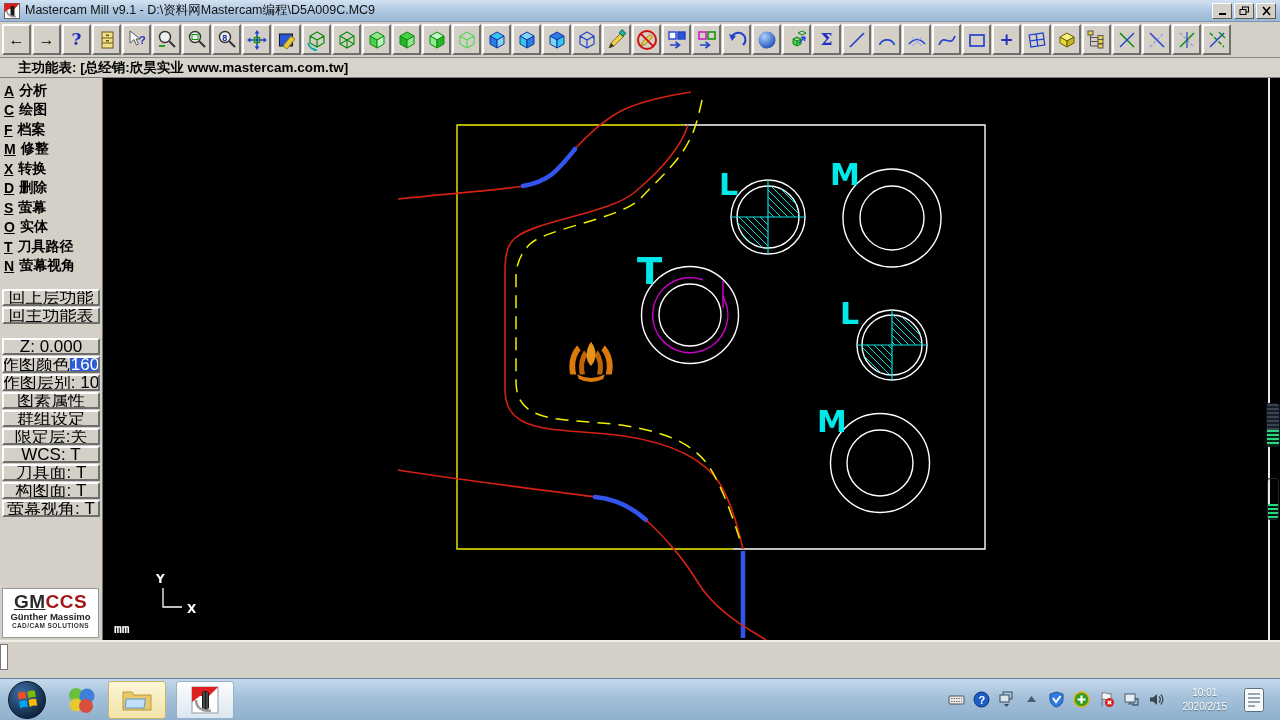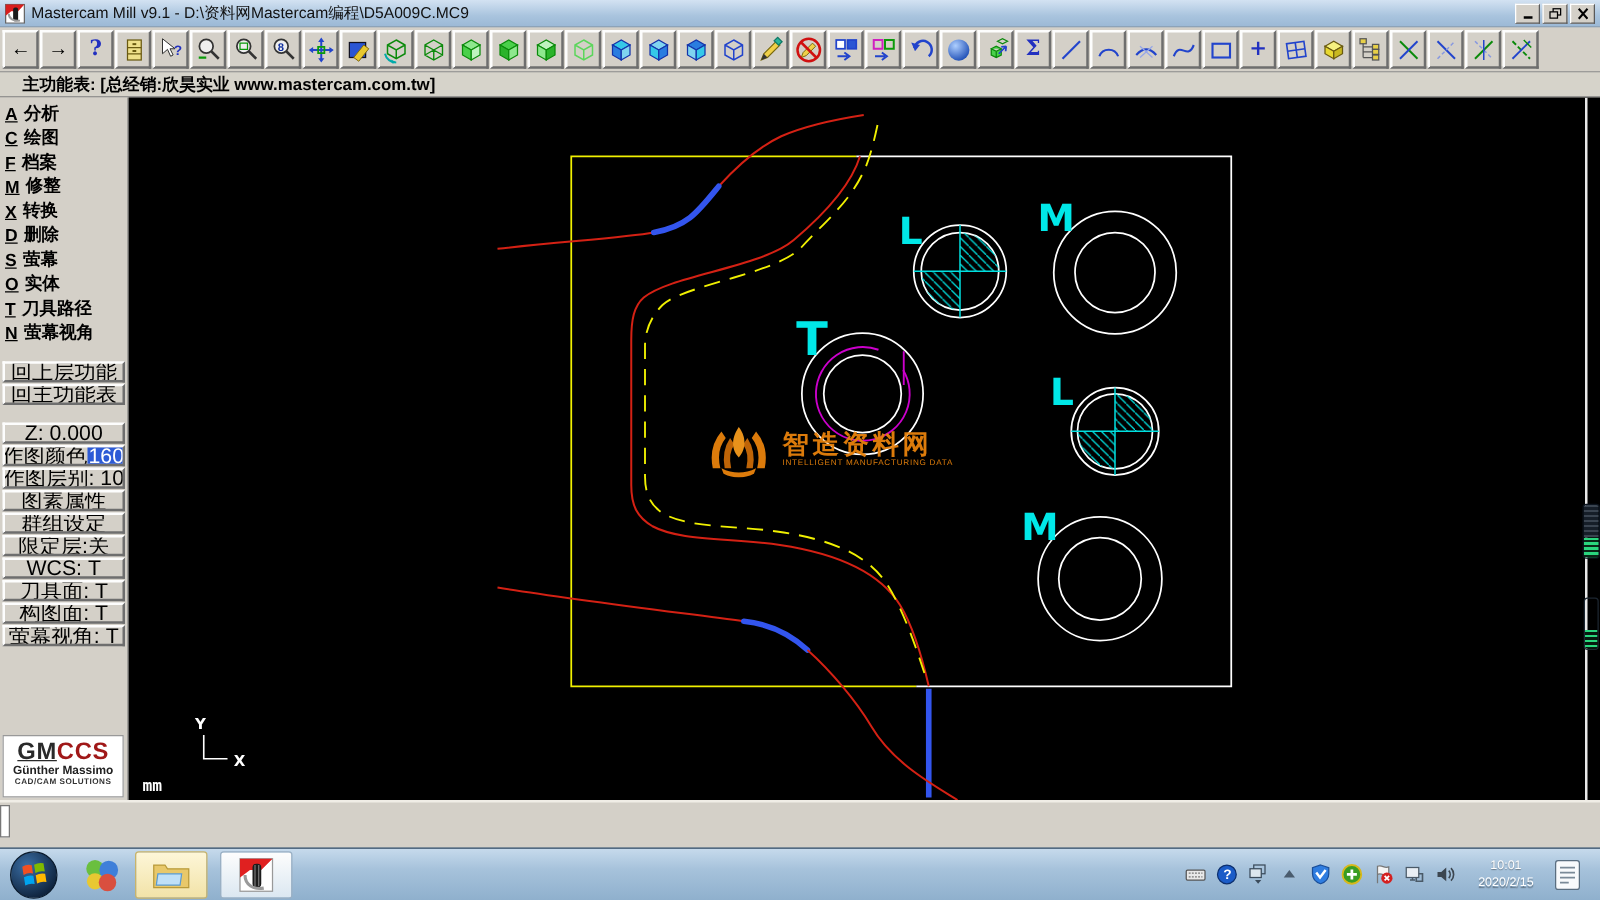--- a/index.html
+++ b/index.html
@@ -529,24 +529,20 @@
 
       <div class="watermark">
         <svg width="52" height="46" viewBox="0 0 60 52">
           <path d="M6,44 Q2,24 14,10 L18,16 Q9,27 13,44 Z" fill="#e8820c"></path>
           <path d="M54,44 Q58,24 46,10 L42,16 Q51,27 47,44 Z" fill="#e8820c"></path>
           <path d="M17,44 Q14,28 22,16 L26,22 Q20,30 23,44 Z" fill="#c96a08"></path>
           <path d="M43,44 Q46,28 38,16 L34,22 Q40,30 37,44 Z" fill="#c96a08"></path>
           <path d="M30,6 C22,18 24,28 30,34 C36,28 38,16 30,6 Z" fill="#f59a1d"></path>
           <path d="M14,44 Q30,52 46,44 L44,49 Q30,56 16,49 Z" fill="#e8820c"></path>
         </svg>
-        <div>
-          <div class="wm-title">智造资料网</div>
-          <div class="wm-sub">INTELLIGENT MANUFACTURING DATA</div>
-        </div>
       </div>
 
       <div class="side-widget sw1">
           <div class="dark"></div>
           <div class="grn"></div>
         </div>
       <div class="side-widget sw2">
           <div class="grn"></div>
         </div>
     </div>

